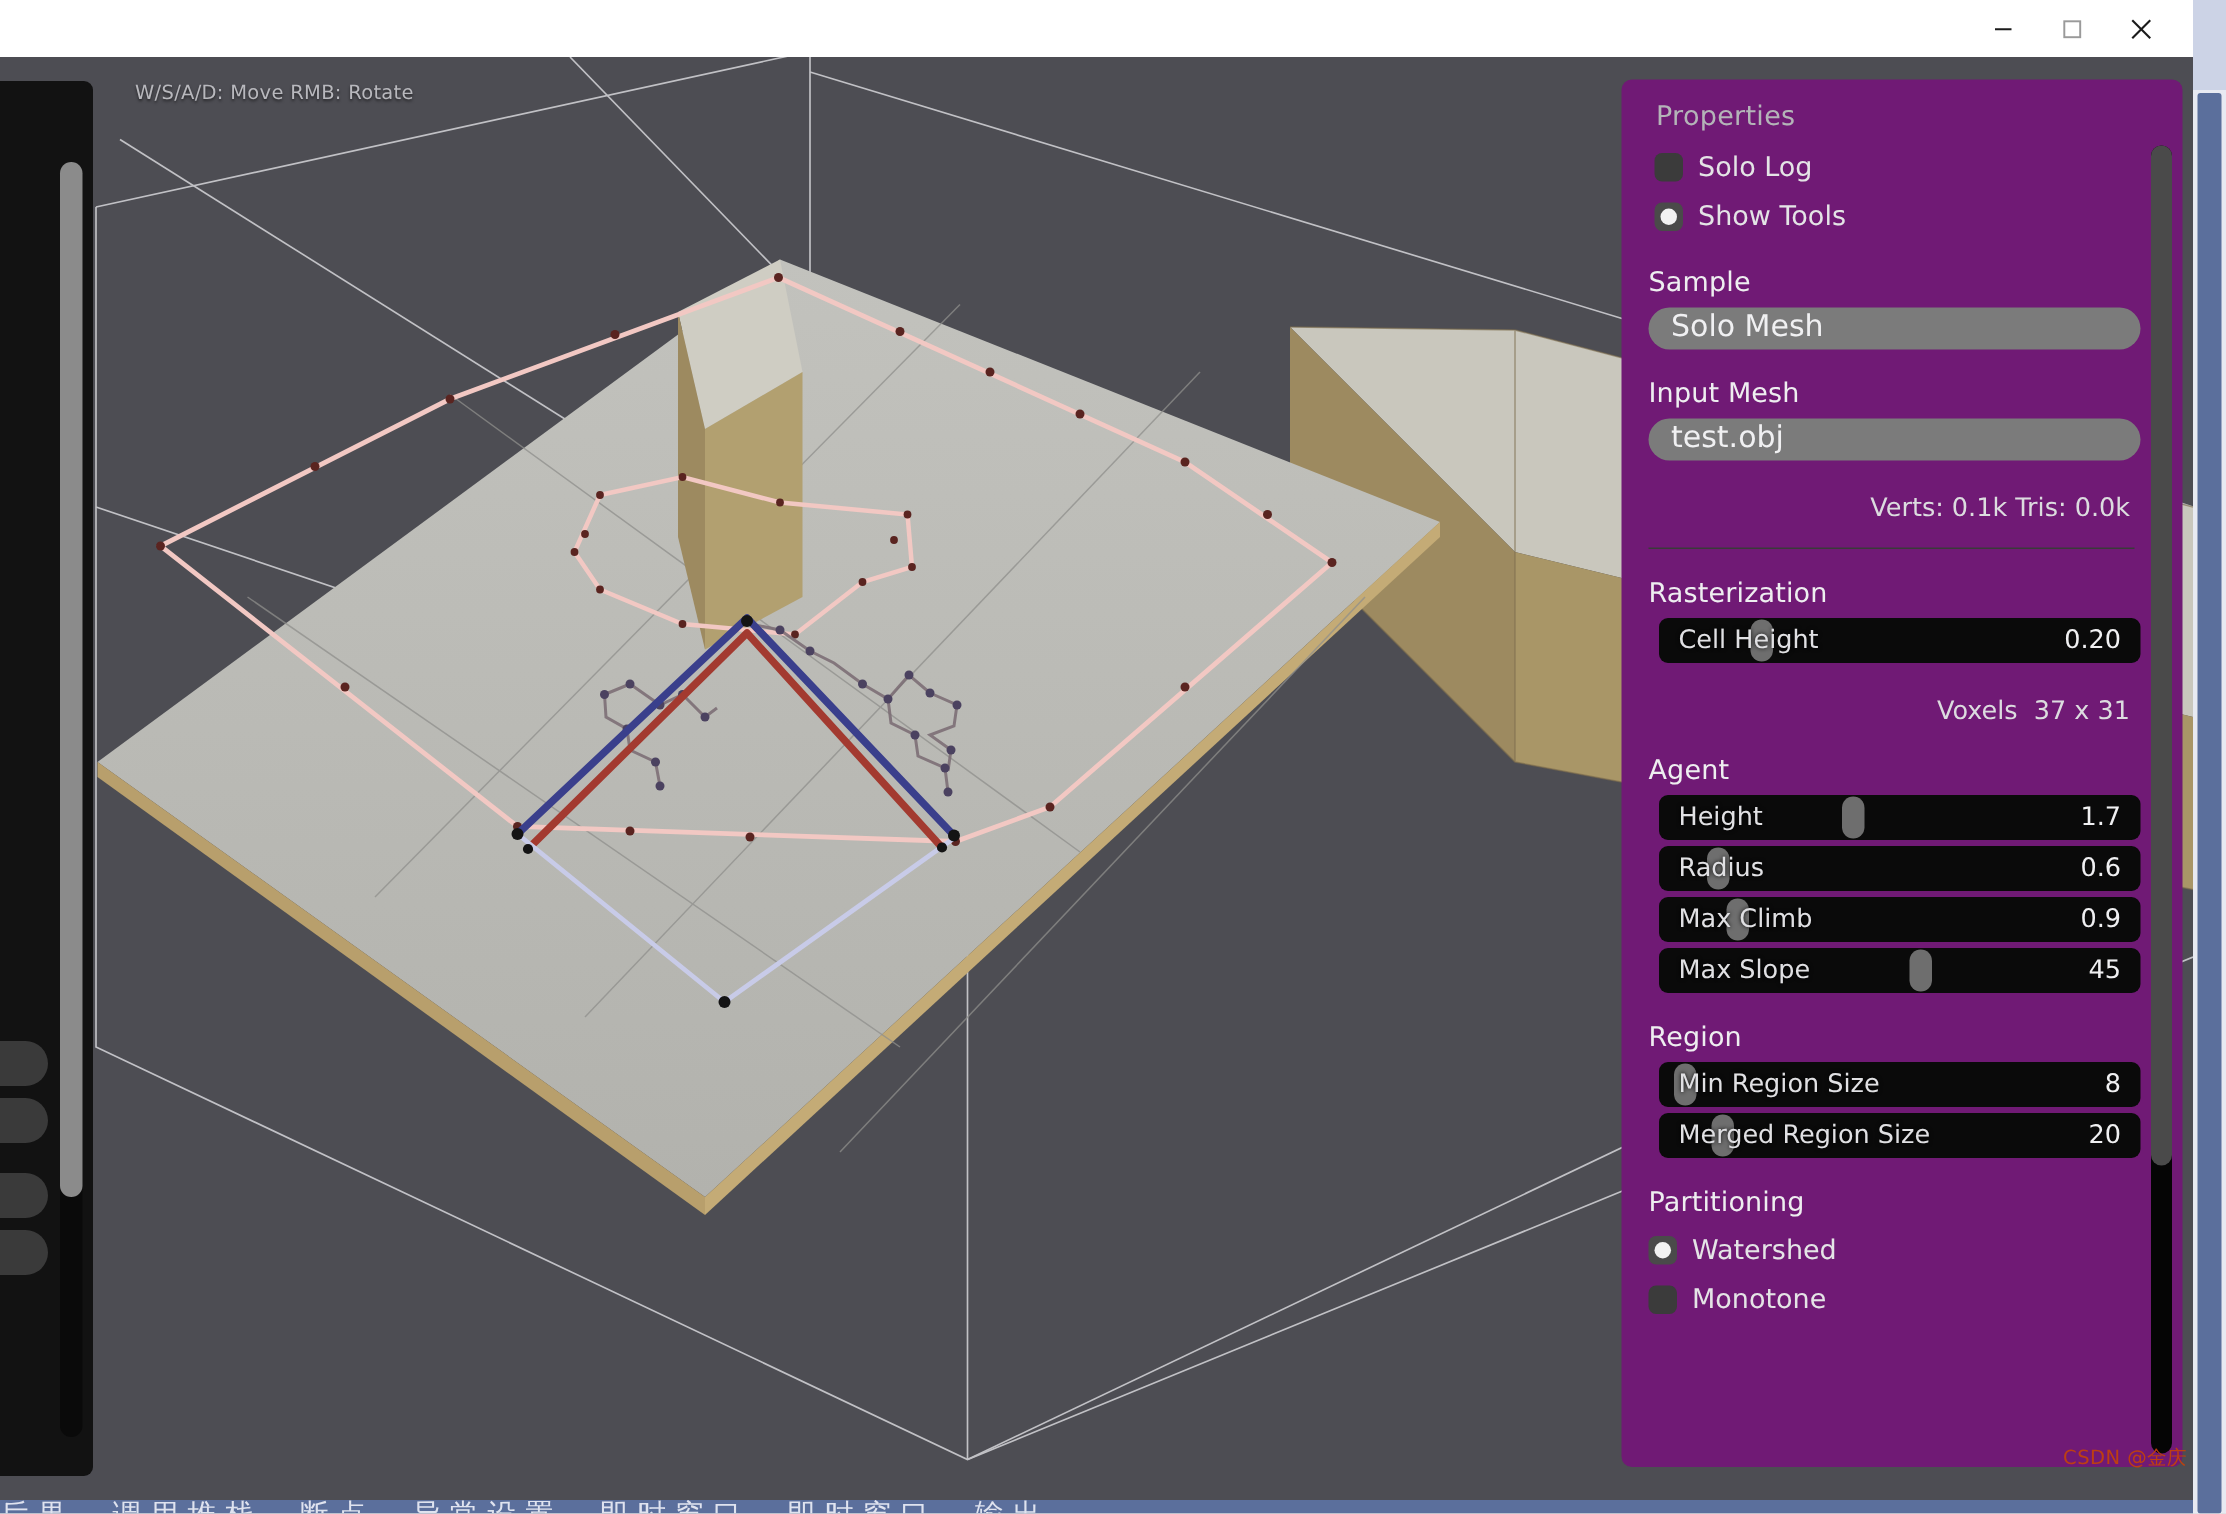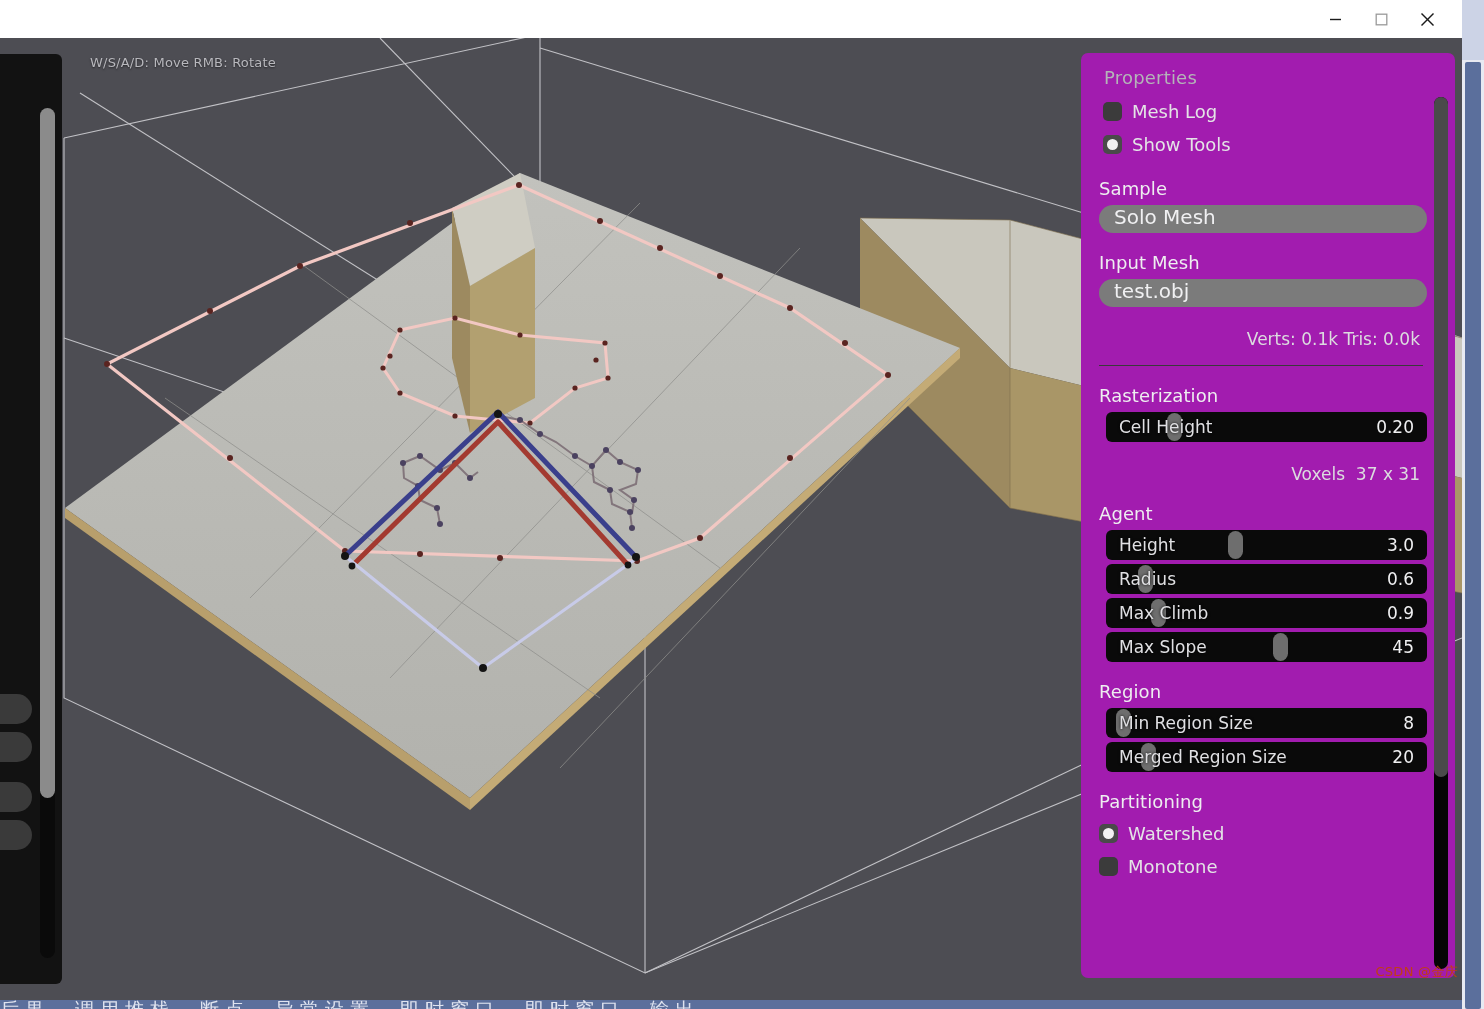--- a/index.html
+++ b/index.html
@@ -99,21 +99,21 @@
     width: 15px; height: 690px;
     background: #8b8b8b;
     border-radius: 8px;
   }
 
   
   .props {
     position: absolute;
     left: 1081px; top: 15px;
     width: 374px; height: 925px;
-    background: #a21caf;
+    background: #701a75;
     border-radius: 7px;
     color: #e2e2e4;
     font-size: 17px;
   }
   .props-inner {
     position: absolute;
     left: 0; top: 0; right: 0; bottom: 0;
     padding: 14px 22px 0 9px;
     overflow: hidden;
   }
@@ -472,21 +472,21 @@
       <div class="tsb-thumb"></div>
     </div>
 
     <div class="props">
       <div class="props-inner">
 
         <div class="props-title">Properties</div>
 
         <div class="chkrow">
           <span class="chkbox"></span>
-          <span class="chklabel">Mesh Log</span>
+          <span class="chklabel">Solo Log</span>
         </div>
         <div class="chkrow">
           <span class="chkbox on"></span>
           <span class="chklabel">Show Tools</span>
         </div>
 
         <div class="sechead">Sample</div>
         <div class="pillbtn">
           <span>Solo Mesh</span>
         </div>
@@ -508,21 +508,21 @@
         </div>
         <div class="infoline">
           <span>Voxels</span>&nbsp;&nbsp;<span>37 x 31</span>
         </div>
 
         <div class="sechead">Agent</div>
 
         <div class="slider">
           <span class="shandle" style="left:38%"></span>
           <span class="slabel">Height</span>
-          <span class="sval">3.0</span>
+          <span class="sval">1.7</span>
         </div>
         <div class="slider">
           <span class="shandle" style="left:10%"></span>
           <span class="slabel">Radius</span>
           <span class="sval">0.6</span>
         </div>
         <div class="slider">
           <span class="shandle" style="left:14%"></span>
           <span class="slabel">Max Climb</span>
           <span class="sval">0.9</span>

